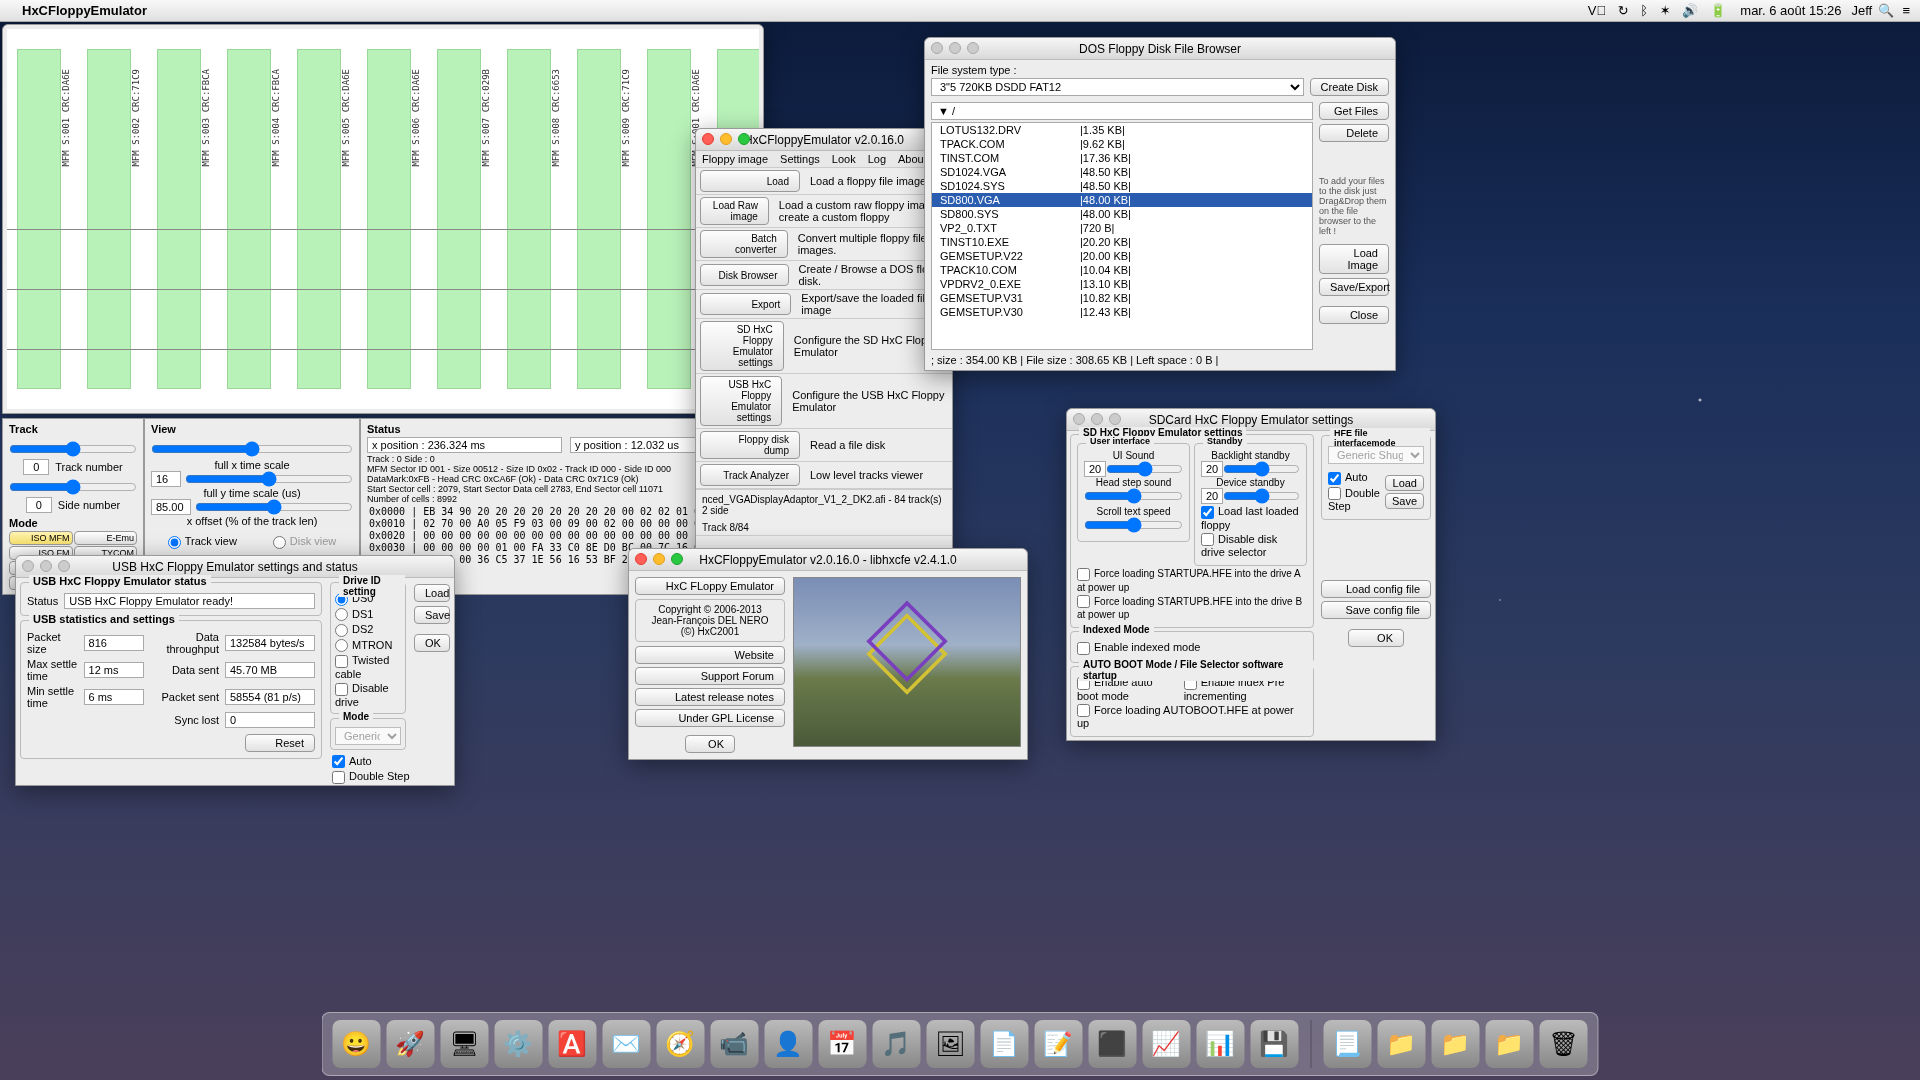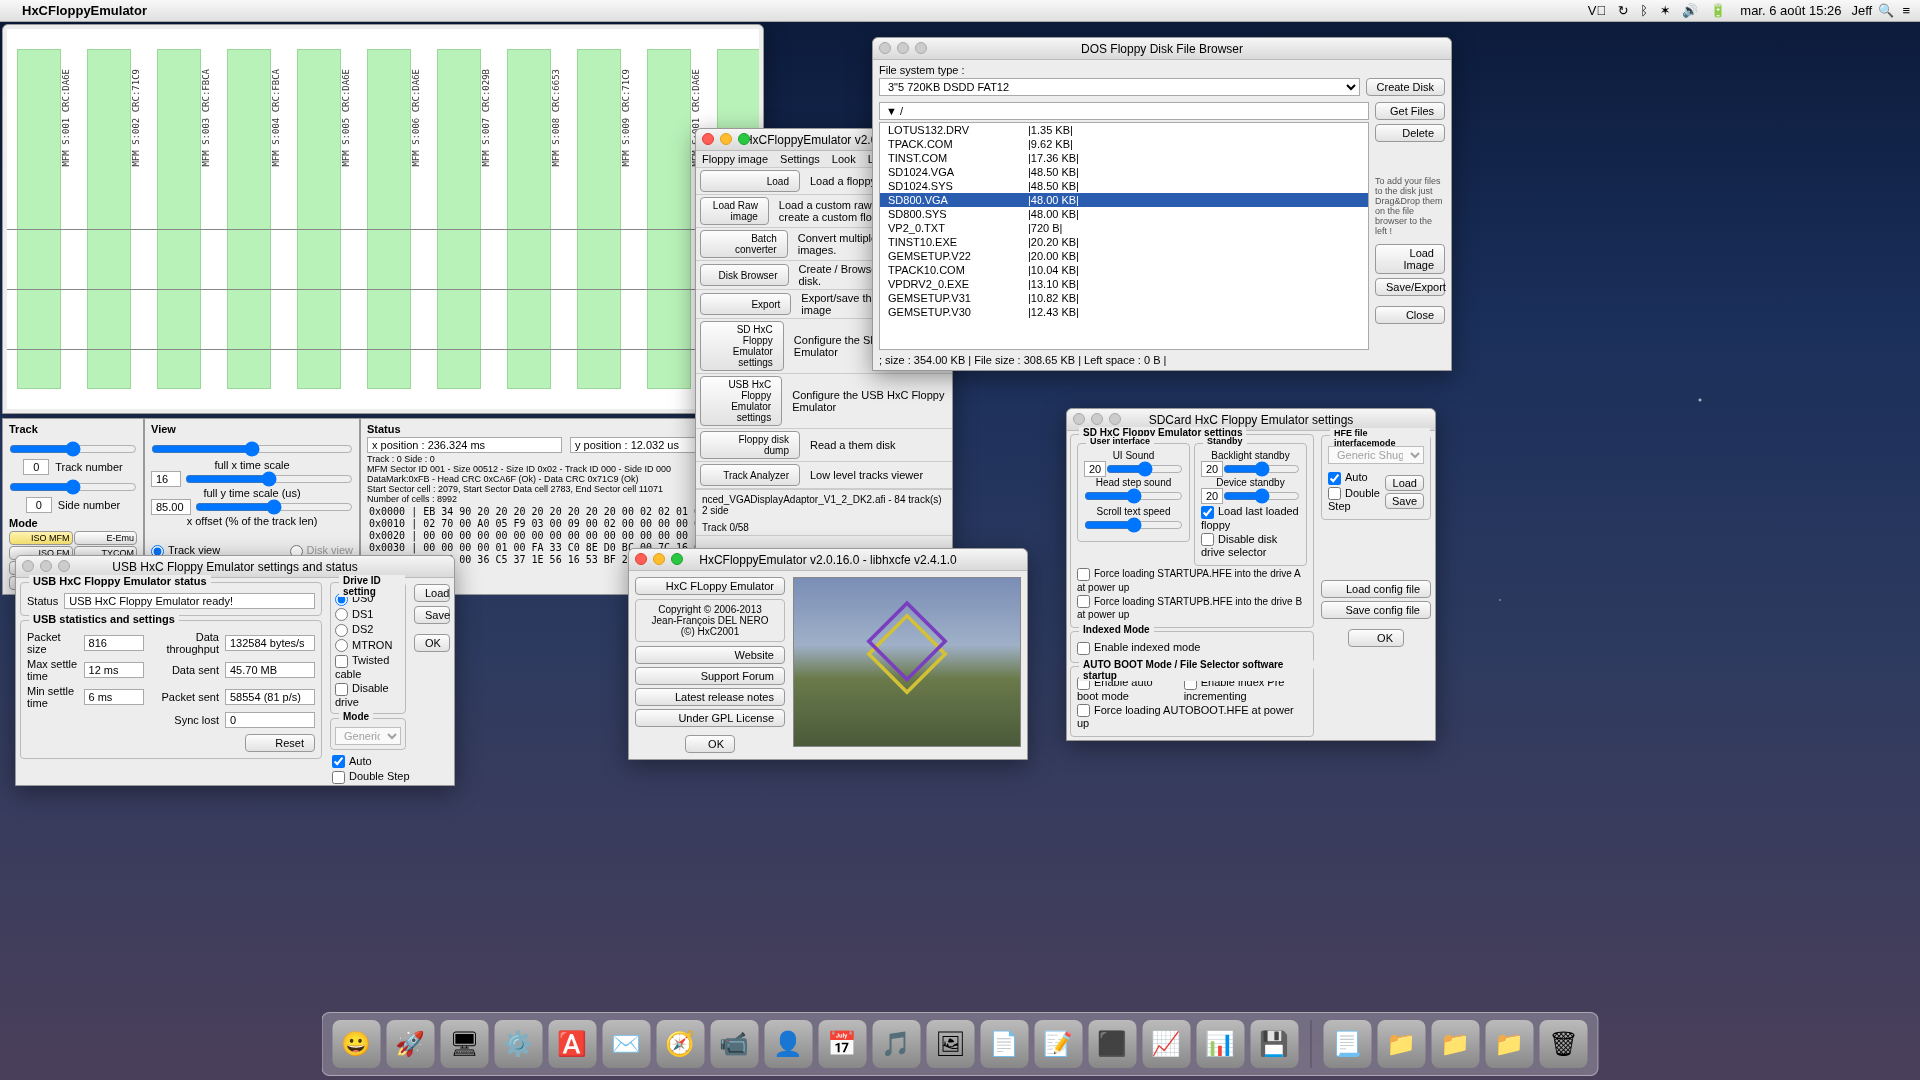--- a/index.html
+++ b/index.html
@@ -166,21 +166,21 @@
     <div class="flexrow" style="gap:4px;">
         <input type="text" style="width: 30px;" value="16">
         <input type="range" class="slider" style="flex: 1 1 0%;" value="50">
       </div>
     <div style="text-align:center;">full y time scale (us)</div>
     <div class="flexrow" style="gap:4px;">
         <input type="text" style="width: 40px;" value="85.00">
         <input type="range" class="slider" style="flex: 1 1 0%;" value="50">
       </div>
     <div style="text-align:center;">x offset (% of the track len)</div>
-    <div class="flexrow" style="gap:36px;margin-top:16px;justify-content:space-between;">
+    <div class="flexrow" style="gap:36px;margin-top:7px;justify-content:center;">
       <label class="ck"><input type="radio" checked="" style=""><span>Track view</span></label>
       <label class="ck" style="color:#999;"><input type="radio" style=""><span>Disk view</span></label>
     </div>
   </div>
 
   <div class="panel" style="width:412px;">
     <b>Status</b>
     <div class="flexrow" style="gap:8px;margin-top:2px;">
       <input type="text" style="flex: 1 1 0%;" value="x position : 236.324 ms">
       <input type="text" style="flex: 1 1 0%;" value="y position : 12.032 us">
@@ -241,33 +241,33 @@
       <div class="actrow">
         <button class="btn" style="font-size: 10px; min-height: 22px;">SD HxC Floppy Emulator settings</button>
         <div class="desc">Configure the SD HxC Floppy Emulator</div>
       </div>
       <div class="actrow">
         <button class="btn" style="font-size: 10px; min-height: 22px;">USB HxC Floppy Emulator settings</button>
         <div class="desc">Configure the USB HxC Floppy Emulator</div>
       </div>
       <div class="actrow">
         <button class="btn" style="font-size: 10px; min-height: 22px;">Floppy disk dump</button>
-        <div class="desc">Read a them disk</div>
+        <div class="desc">Read a file disk</div>
       </div>
       <div class="actrow">
         <button class="btn" style="font-size: 10px; min-height: 22px;">Track Analyzer</button>
         <div class="desc">Low level tracks viewer</div>
       </div>
     </div>
   <div style="padding:4px 6px;border-top:1px solid #ccc;font-size:10px;">nced_VGADisplayAdaptor_V1_2_DK2.afi - 84 track(s) 2 side</div>
-  <div style="padding:2px 6px;font-size:10px;">Track 0/58</div>
+  <div style="padding:2px 6px;font-size:10px;">Track 8/84</div>
   <div style="height:14px;border-top:1px solid #ccc;"></div>
 </div>
 
-<div class="win" style="left:872px; top:37px; width:580px;">
+<div class="win" style="left:924px; top:37px; width:472px;">
   <div class="titlebar">
     <div class="traffic">
         <b class="t-gray"></b>
         <b class="t-gray"></b>
         <b class="t-gray"></b>
       </div>
     <span>DOS Floppy Disk File Browser</span>
   </div>
   <div style="padding:4px 6px;">
     <div>File system type :</div>

